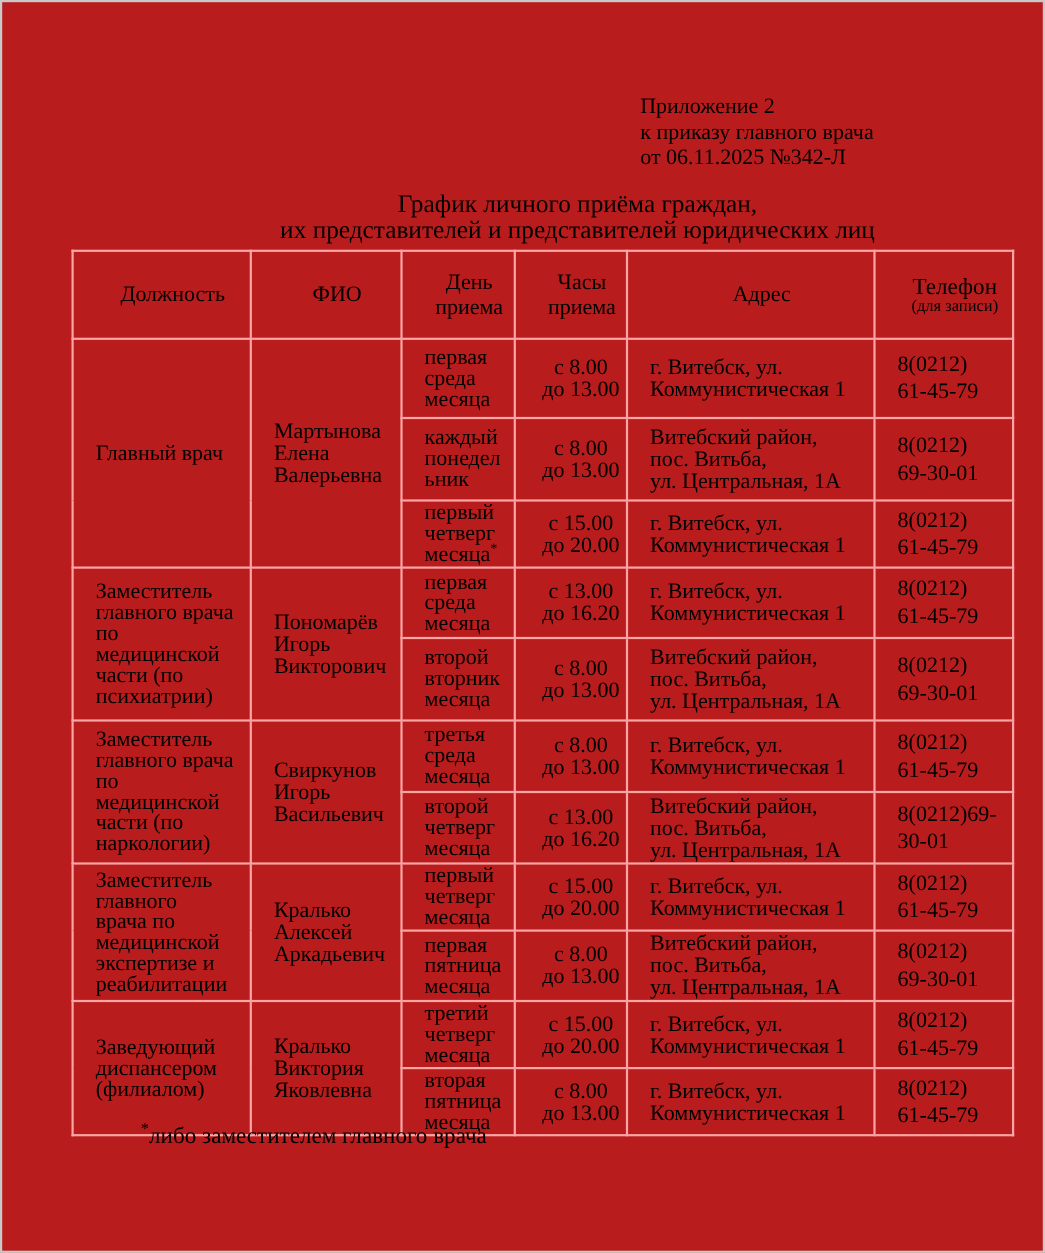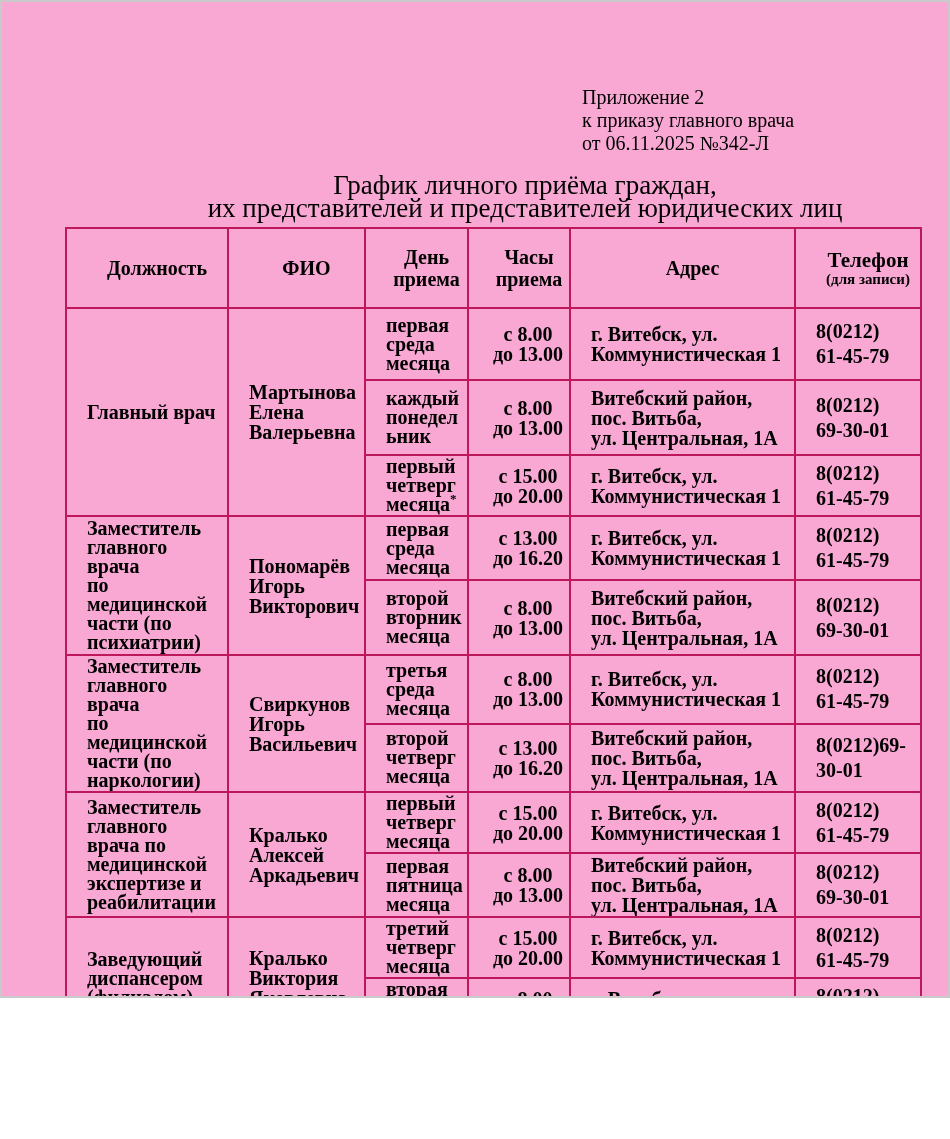--- a/index.html
+++ b/index.html
@@ -1,56 +1,56 @@
 <!DOCTYPE html>
 <html><head>
 <meta charset="utf-8">
 <style>
   * { margin: 0; padding: 0; box-sizing: border-box; }
   html, body { background: #ffffff; }
   .page {
     position: relative;
     width: 950px;
-    height: 998px;
-    background: #f9a8d4;
+    height: 1139px;
+    background: #b91c1c;
     border: 2px solid #c9c9c9;
     font-family: "Liberation Serif", "DejaVu Serif", serif;
     color: #000000;
     overflow: hidden;
   }
   .appendix {
     position: absolute;
     left: 580px;
     top: 84px;
     font-size: 20px;
     line-height: 23px;
     text-align: left;
   }
   .doc-title {
     position: absolute;
     left: 98px;
     top: 172px;
     width: 850px;
     text-align: center;
-    font-size: 27px;
+    font-size: 23px;
     line-height: 23px;
   }
   table.sched {
     position: absolute;
     left: 63px;
     top: 225px;
     width: 855px;
     border-collapse: collapse;
     table-layout: fixed;
     font-size: 20px;
   }
   table.sched th, table.sched td {
-    border: 2px solid #be185d;
+    border: 2px solid #fca5a5;
     vertical-align: middle;
-    font-weight: bold;
+    font-weight: normal;
     overflow: hidden;
     padding-left: 20px;
   }
   table.sched th {
     text-align: center;
     font-size: 20px;
     line-height: 22px;
   }
   .pre { white-space: pre-line; }
   td.pos  { text-align: left; padding: 1px 3px 1px 7px;  line-height: 19px; margin-left: 20px; }

